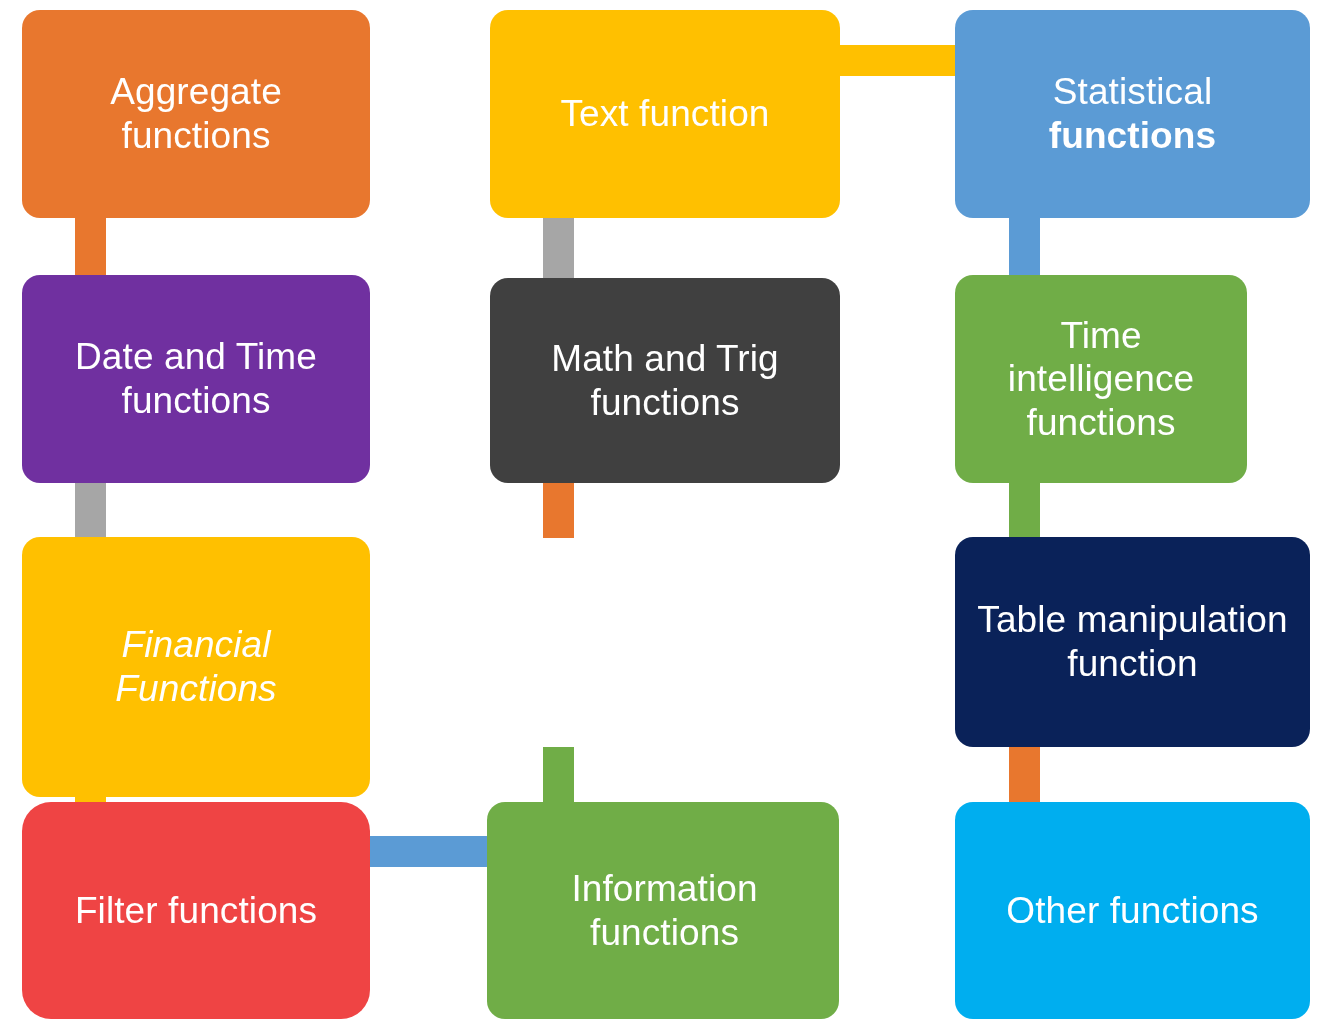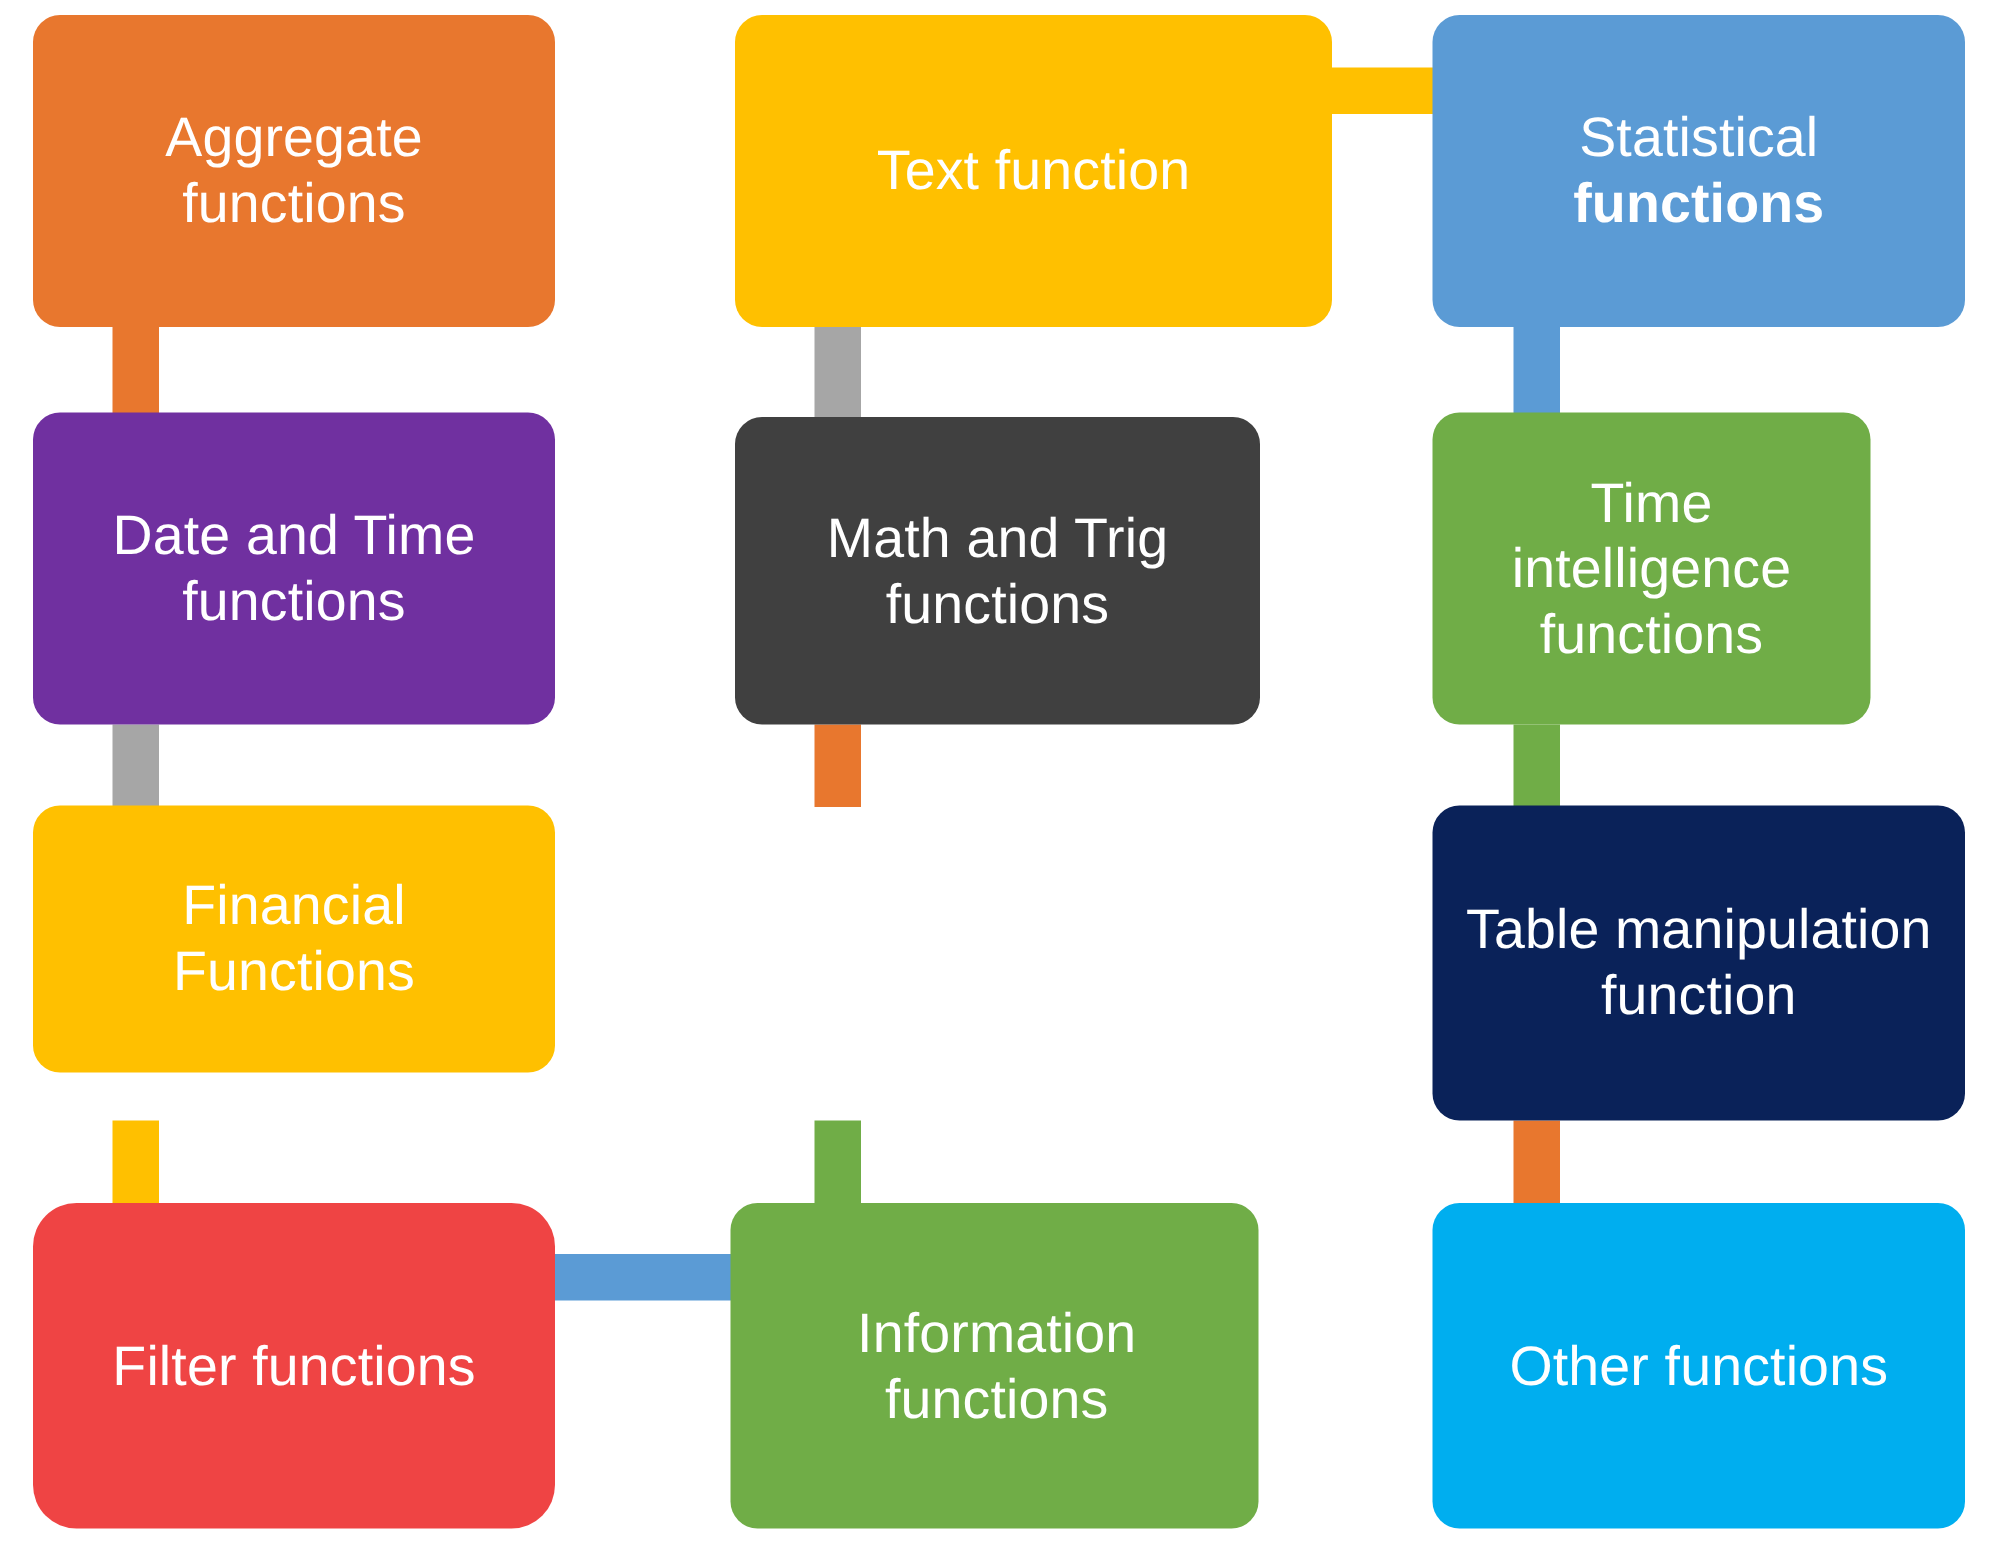--- a/index.html
+++ b/index.html
@@ -60,36 +60,36 @@
     <div class="connector vertical" style="left: 75px; top: 483px; width: 31px; height: 55px; background: rgb(166, 166, 166);"></div>
     <div class="connector vertical" style="left: 543px; top: 483px; width: 31px; height: 55px; background: rgb(232, 119, 46);"></div>
     <div class="connector vertical" style="left: 1009px; top: 483px; width: 31px; height: 55px; background: rgb(112, 173, 71);"></div>
     <div class="connector vertical" style="left: 75px; top: 747px; width: 31px; height: 56px; background: rgb(255, 192, 0);"></div>
     <div class="connector vertical" style="left: 543px; top: 747px; width: 31px; height: 56px; background: rgb(112, 173, 71);"></div>
     <div class="connector vertical" style="left: 1009px; top: 747px; width: 31px; height: 56px; background: rgb(232, 119, 46);"></div>
     <div class="connector horizontal" style="left: 370px; top: 836px; width: 118px; height: 31px; background: rgb(91, 155, 213);"></div>
     <div class="node" style="left: 22px; top: 10px; width: 348px; height: 208px; background: rgb(232, 119, 46);">
       <span class="label">Aggregate functions</span>
     </div>
-    <div class="node" style="left: 490px; top: 10px; width: 398px; height: 208px; background: rgb(255, 192, 0);">
+    <div class="node" style="left: 490px; top: 10px; width: 350px; height: 208px; background: rgb(255, 192, 0);">
       <span class="label">Text function</span>
     </div>
     <div class="node" style="left: 22px; top: 275px; width: 348px; height: 208px; background: rgb(112, 48, 160);">
       <span class="label">Date and Time functions</span>
     </div>
     <div class="node" style="left: 955px; top: 10px; width: 355px; height: 208px; background: rgb(91, 155, 213);">
       <span class="label">Statistical <b>functions</b></span>
     </div>
     <div class="node" style="left: 490px; top: 278px; width: 350px; height: 205px; background: rgb(64, 64, 64);">
       <span class="label">Math and Trig functions</span>
     </div>
     <div class="node" style="left: 955px; top: 275px; width: 292px; height: 208px; background: rgb(112, 173, 71);">
       <span class="label">Time intelligence functions</span>
     </div>
-    <div class="node" style="left: 22px; top: 537px; width: 348px; height: 178px; background: rgb(255, 192, 0);">
+    <div class="node" style="left: 22px; top: 537px; width: 348px; height: 260px; background: rgb(255, 192, 0); font-style: italic;">
       <span class="label">Financial Functions</span>
     </div>
     <div class="node" style="left: 955px; top: 537px; width: 355px; height: 210px; background: rgb(10, 34, 89);">
       <span class="label">Table manipulation function</span>
     </div>
     <div class="node" style="left: 22px; top: 802px; width: 348px; height: 217px; background: #ef4444; border-radius: 29px;">
       <span class="label">Filter functions</span>
     </div>
     <div class="node" style="left: 487px; top: 802px; width: 352px; height: 217px; background: rgb(112, 173, 71); padding-left: 17px;">
       <span class="label">Information functions</span>

